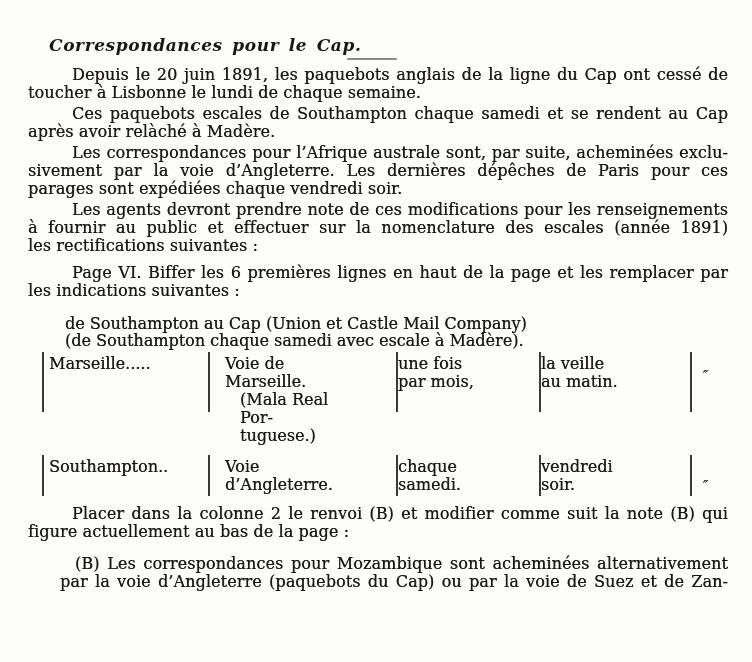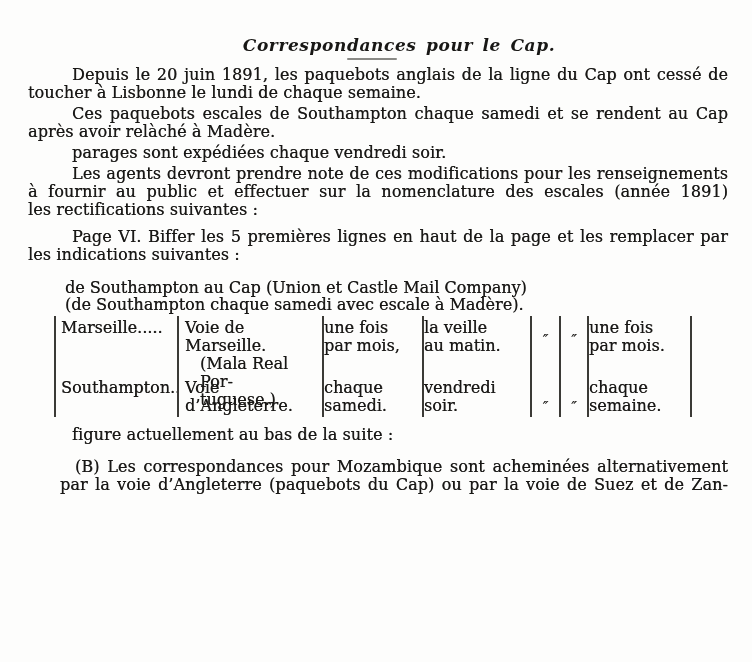--- a/index.html
+++ b/index.html
@@ -20,21 +20,21 @@
     position: absolute;
     left: 347px; top: 22px;
     width: 50px; height: 2px;
     background: #8a8a86;
     border-radius: 1px;
   }
   .title {
     position: relative;
     left: 21px;
     margin-top: 36px;
-    text-align: center;
+    text-align: left;
     font-style: italic;
     font-weight: bold;
     font-size: 17px;
     line-height: 18px;
     letter-spacing: 0.6px;
     word-spacing: 3px;
   }
   .para, .quote { font-size: 16px; line-height: 18px; }
   .para > div {
     text-align: justify;
@@ -59,36 +59,37 @@
   .p6 { margin-top: 11px; }
   .p7 { margin-top: 9px; }
   .note {
     margin-top: 14px;
     margin-left: 32px;
   }
   .note > div:first-child { text-indent: 15px; }
 
   .ruled-table {
     margin-top: 3px;
-    margin-left: 26px;
+    margin-left: 14px;
     display: grid;
     grid-template-columns: 123px 145px 100px 108px 29px 28px 105px;
     grid-template-rows: 60px 41px;
     font-size: 16px;
     line-height: 18px;
+    gap: 43px;
   }
   .ruled-table .cell {
     border-left: 2px solid #3b3a36;
     box-sizing: border-box;
     padding-top: 3px;
     text-shadow: 0.3px 0 0 rgba(24,23,21,0.75);
   }
   .ruled-table .cell.rt-right { border-right: 2px solid #3b3a36; }
   .cell.station { padding-left: 5px; }
-  .cell.route { padding-left: 6px; }
+  .cell.route { padding-left: 15px; }
   .cell.route div + div { padding-left: 15px; }
   .cell.center { text-align: left; white-space: pre-line; }
   .cell.ditto { text-align: center; font-style: italic; font-size: 15px; color: #2c2b28; }
   .cell.ditto.mid { padding-top: 15px; }
   .cell.ditto.bottom {
     display: flex; align-items: flex-end; justify-content: center;
     padding-bottom: 1px;
   }
 </style>
 </head>
@@ -102,29 +103,31 @@
 
   <div class="para indent p1">
       <div>Depuis le 20 juin 1891, les paquebots anglais de la ligne du Cap ont cessé de</div>
       <div>toucher à Lisbonne le lundi de chaque semaine.</div>
     </div>
   <div class="para indent p2">
       <div>Ces paquebots escales de Southampton chaque samedi et se rendent au Cap</div>
       <div>après avoir relàché à Madère.</div>
     </div>
   <div class="para indent p3">
+      <div>Les correspondances pour l’Afrique australe sont, par suite, acheminées exclu-</div>
+      <div>sivement par la voie d’Angleterre. Les dernières dépêches de Paris pour ces</div>
       <div>parages sont expédiées chaque vendredi soir.</div>
     </div>
   <div class="para indent p4">
       <div>Les agents devront prendre note de ces modifications pour les renseignements</div>
       <div>à fournir au public et effectuer sur la nomenclature des escales (année 1891)</div>
       <div>les rectifications suivantes :</div>
     </div>
   <div class="para indent p5">
-      <div>Page VI. Biffer les 5 premières lignes en haut de la page et les remplacer par</div>
+      <div>Page VI. Biffer les 6 premières lignes en haut de la page et les remplacer par</div>
       <div>les indications suivantes :</div>
     </div>
 
   <div class="quote">
       <div>de Southampton au Cap (Union et Castle Mail Company)</div>
       <div>(de Southampton chaque samedi avec escale à Madère).</div>
     </div>
 
 
   <div class="ruled-table">
@@ -151,20 +154,21 @@
 samedi.</div>
     <div class="cell center">vendredi
 soir.</div>
     <div class="cell ditto bottom">″</div>
     <div class="cell ditto bottom">″</div>
     <div class="cell center rt-right">chaque
 semaine.</div>
   </div>
 
   <div class="para indent p7">
-      <div>figure actuellement au bas de la suite :</div>
+      <div>Placer dans la colonne 2 le renvoi (B) et modifier comme suit la note (B) qui</div>
+      <div>figure actuellement au bas de la page :</div>
     </div>
   <div class="para note jall">
       <div>(B) Les correspondances pour Mozambique sont acheminées alternativement</div>
       <div>par la voie d’Angleterre (paquebots du Cap) ou par la voie de Suez et de Zan-</div>
     </div>
 
 </div>
 
 </body></html>

